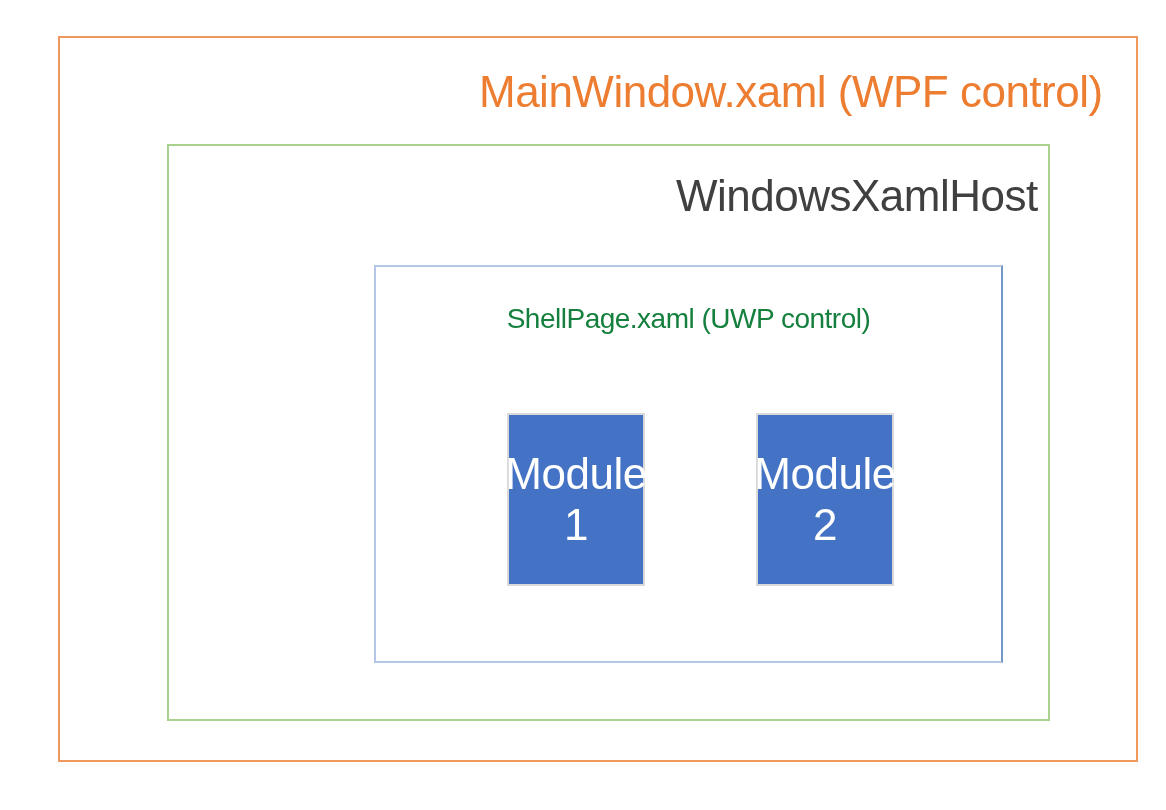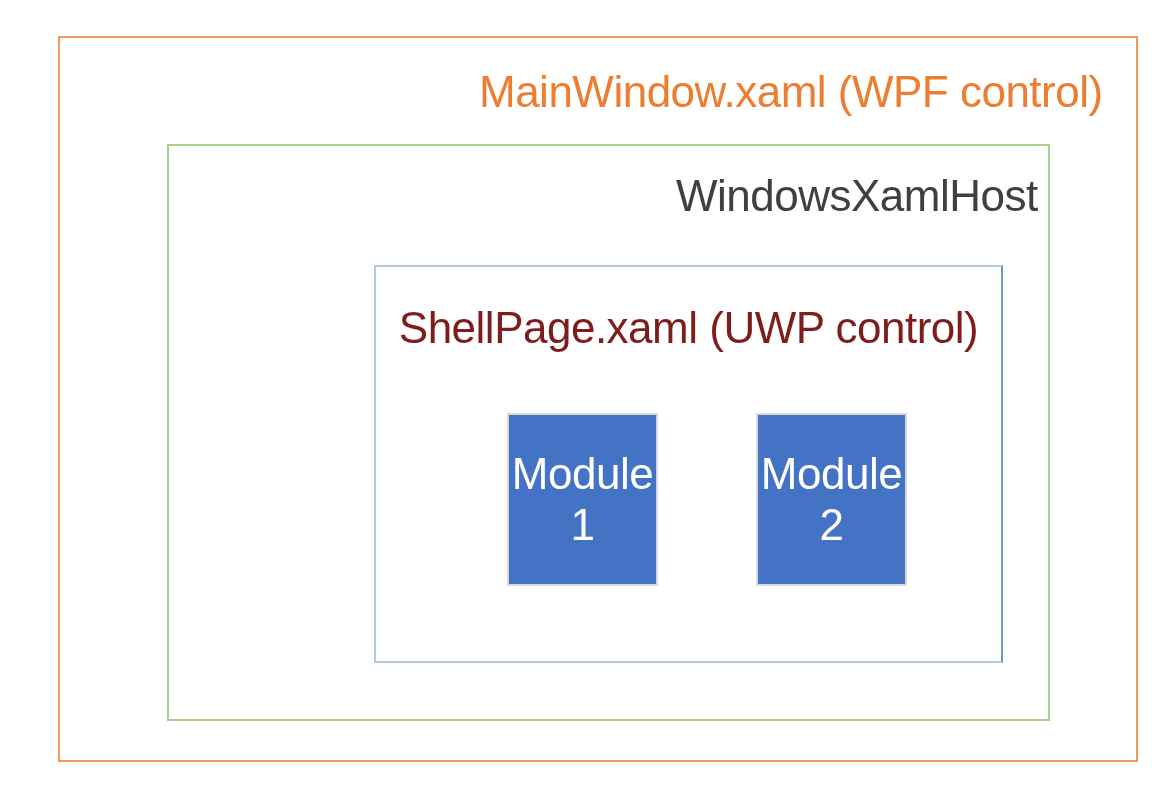--- a/index.html
+++ b/index.html
@@ -35,25 +35,25 @@
   .label-mainwindow {
     left: 419px; top: 28px;
     font-size: 44px; color: #ED7D31;
   }
   .label-xamlhost {
     left: 507px; top: 24px;
     font-size: 44px; color: #404040;
   }
   .label-shellpage {
     left: 0; top: 35px; width: 100%; text-align: center;
-    font-size: 44px; color: #7f1d1d;
+    font-size: 28px; color: #15803d;
   }
 
   .module {
-    position: absolute; top: 146px; width: 151px; height: 173px;
+    position: absolute; top: 146px; width: 138px; height: 173px;
     background: #4472C4; border: 2px solid #D9D9D9;
     display: flex; flex-direction: column;
     align-items: center; justify-content: center;
     color: #ffffff; font-size: 44px; line-height: 1.14;
     letter-spacing: -0.5px; text-align: center;
   }
   .module-1 { left: 131px; }
   .module-2 { left: 380px; }
 </style>
 </head>

